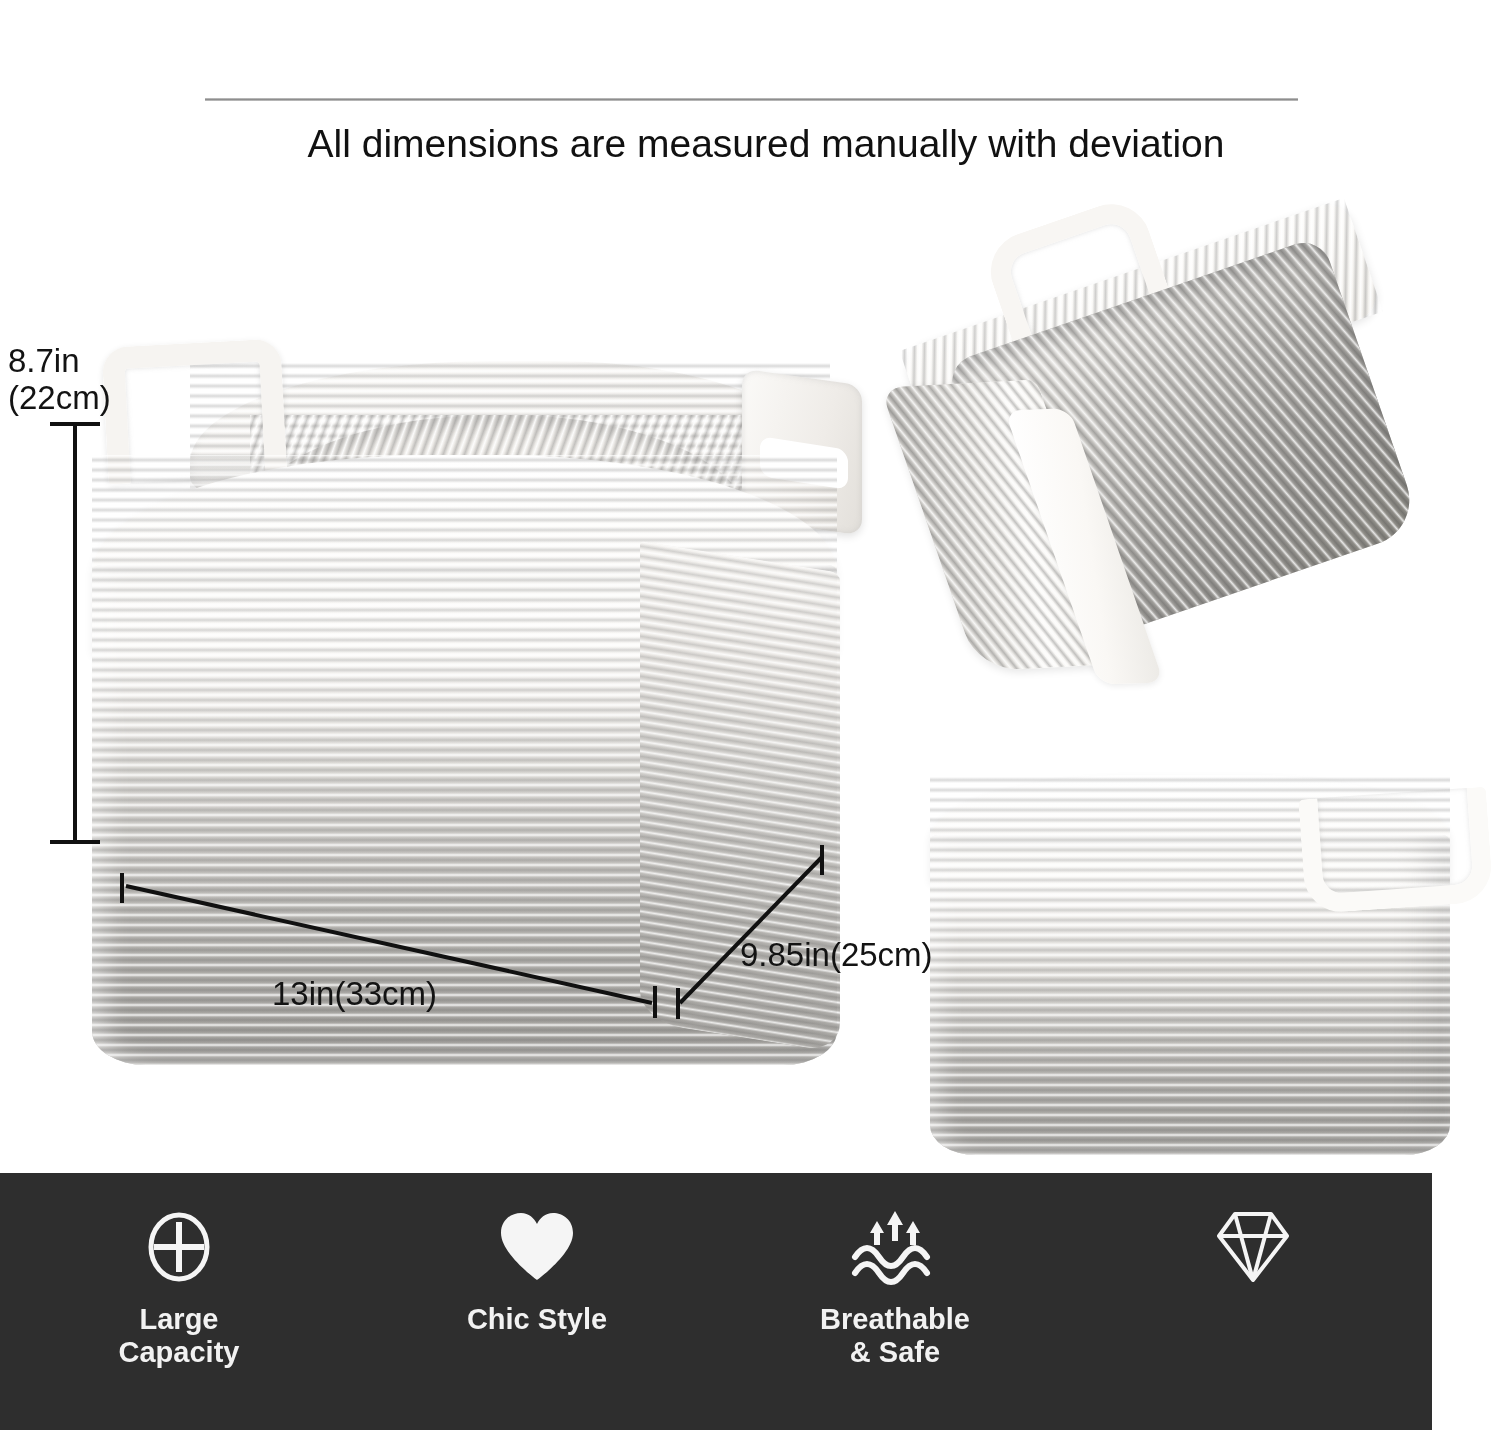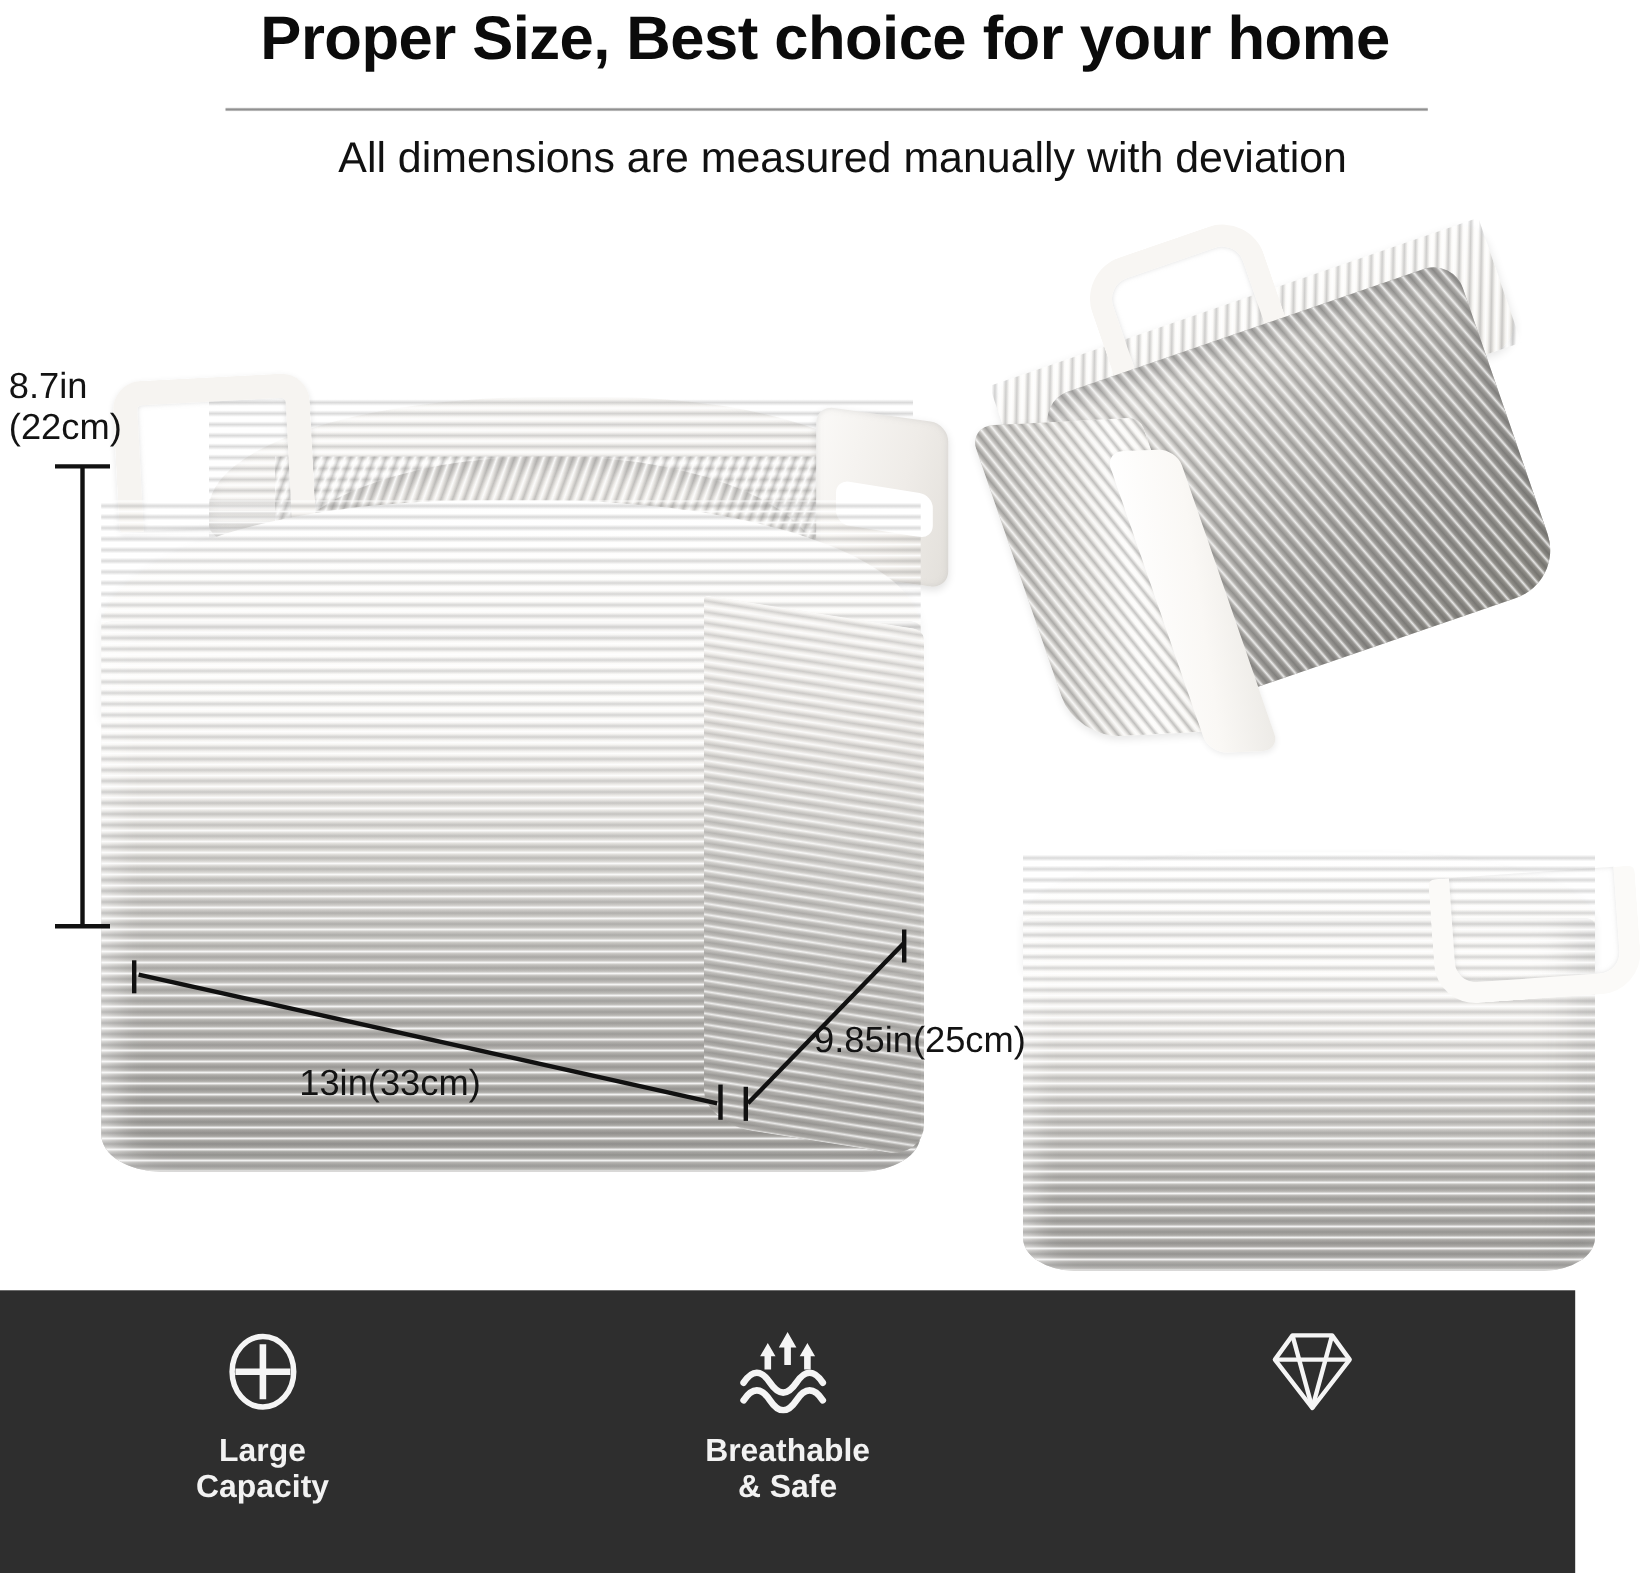--- a/index.html
+++ b/index.html
@@ -290,20 +290,21 @@
   }
 
   
   #dims { position: absolute; left: 0; top: 0; width: 1500px; height: 1173px; }
   .dim-label {
     position: absolute;
     font-size: 33px;
     color: #131313;
     white-space: nowrap;
     line-height: 1.12;
+    margin-top: 10px;
   }
   #lbl-height { left: 8px; top: 333px; text-align: left; }
   #lbl-width  { left: 272px; top: 966px; }
   #lbl-depth  { left: 740px; top: 927px; }
 
   
   #footer {
     position: absolute;
     left: 0; top: 1173px;
     width: 1432px; height: 257px;
@@ -334,21 +335,20 @@
     line-height: 1.14;
     text-align: center;
     white-space: pre-line;
   }
 </style>
 </head>
 <body>
 
 <div id="page">
 
-  <div id="headline">Proper Size, Best choice for your home</div>
   <div id="title-rule"></div>
   <div id="subhead">All dimensions are measured manually with deviation</div>
 
   <div id="stage">
 
     <div id="basket-main">
       <div id="rim-back">
         <div class="ribs"></div>
       </div>
       <div id="cavity">
@@ -432,20 +432,28 @@
           <line x1="35" y1="12" x2="35" y2="62" stroke="#f5f5f5" stroke-width="6"></line>
           <line x1="10" y1="37" x2="60" y2="37" stroke="#f5f5f5" stroke-width="6"></line>
         </svg>
       </div>
       <div class="feature-label">Large
 Capacity</div>
     </div>
 
 
 
+    <div class="feature">
+      <div class="feature-icon">
+        <svg width="80" height="74" viewBox="0 0 80 74">
+          <path d="M40 70 C40 70 4 44 4 23 C4 10 14 3 24 3 C32 3 37 8 40 14 C43 8 48 3 56 3 C66 3 76 10 76 23 C76 44 40 70 40 70 Z" fill="#f5f5f5"></path>
+        </svg>
+      </div>
+      <div class="feature-label">Chic Style</div>
+    </div>
 
     <div class="feature">
       <div class="feature-icon">
         <svg width="92" height="76" viewBox="0 0 92 76">
           <g fill="#f5f5f5">
             <polygon points="46,2 54,16 49,16 49,32 43,32 43,16 38,16"></polygon>
             <polygon points="28,12 35,24 31,24 31,36 25,36 25,24 21,24"></polygon>
             <polygon points="64,12 71,24 67,24 67,36 61,36 61,24 57,24"></polygon>
           </g>
           <path d="M6 48 C14 36 22 36 30 48 C38 60 46 60 54 48 C62 36 70 36 78 48" fill="none" stroke="#f5f5f5" stroke-width="6" stroke-linecap="round"></path>

